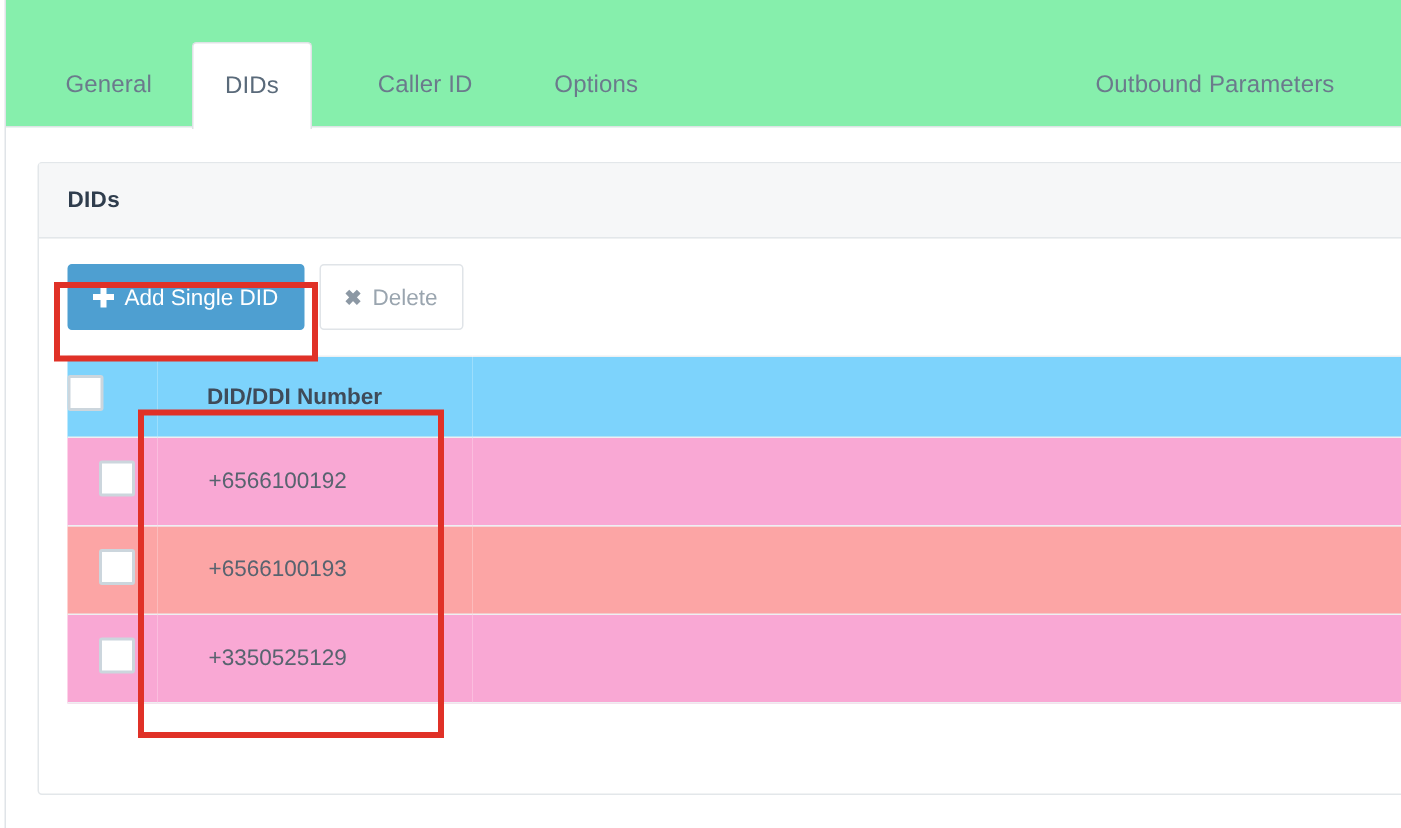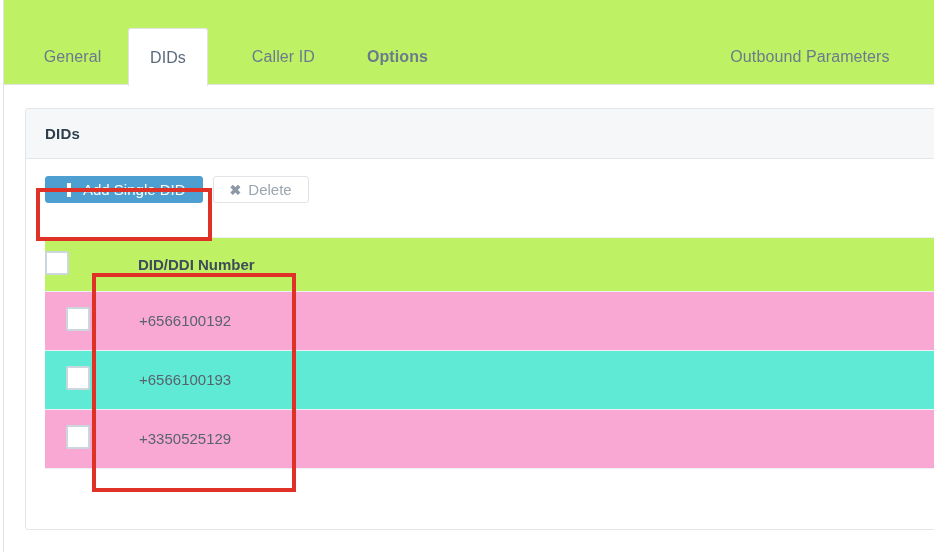--- a/index.html
+++ b/index.html
@@ -24,21 +24,21 @@
     left: 3px; top: 0px;
     width: 1px; height: 552px;
     background: #e0e4e8;
   }
 
   
   .tabstrip {
     position: absolute;
     left: 4px; top: 0px;
     width: 930px; height: 85px;
-    background: #bef264;
+    background: #86efac;
     border-bottom: 1px solid #dfe3e6;
   }
   .tab {
     position: absolute;
     top: 28px;
     height: 57px;
     display: flex;
     align-items: center;
     justify-content: center;
     font-size: 16px;
@@ -101,21 +101,21 @@
   .btn-row {
     display: flex;
     align-items: flex-start;
     gap: 10px;
     height: 41px;
   }
   .btn {
     display: inline-flex;
     align-items: center;
     gap: 7px;
-    height: 27px;
+    height: 44px;
     padding: 0 16px;
     font-size: 15px;
     border-radius: 3px;
     cursor: pointer;
     white-space: nowrap;
   }
   .btn-primary {
     background: #4e9fd1;
     color: #ffffff;
     border: 1px solid #4e9fd1;
@@ -164,31 +164,31 @@
     font-weight: normal;
   }
   .col-check { width: 60px; }
   .col-number { width: 210px; }
 
   .did-table thead th {
     height: 54px;
     padding-left: 0;
     border-top: 1px solid #edf0f2;
     border-bottom: 1px solid #edf0f2;
-    background: #bef264;
+    background: #7dd3fc;
   }
   .th-label {
     font-size: 15px;
     font-weight: bold;
     color: #3f4b59;
     padding-left: 33px;
   }
   .did-table tbody tr { height: 59px; }
   .did-table tbody tr.odd td { background: #f9a8d4; }
-  .did-table tbody tr.even td { background: #5eead4; }
+  .did-table tbody tr.even td { background: #fca5a5; }
   .cell-number {
     font-size: 15px;
     color: #58636f;
     padding-left: 33px;
   }
   .cell-check { padding-left: 21px; }
 
   .checkbox {
     width: 24px; height: 24px;
     border: 2px solid #ccd6dd;
@@ -220,21 +220,21 @@
   <div class="tabstrip" id="tabstrip">
       <div class="tab" style="left: 25px; width: 87px;">
         <span>General</span>
       </div>
       <div class="tab active" style="left: 124px; width: 80px;">
         <span>DIDs</span>
       </div>
       <div class="tab" style="left: 218px; width: 107px; justify-content: flex-end;">
         <span>Caller ID</span>
       </div>
-      <div class="tab" style="left: 343px; width: 101px; font-weight: bold;">
+      <div class="tab" style="left: 343px; width: 101px;">
         <span>Options</span>
       </div>
       <div class="tab" style="left: 694px; width: 224px; align-items: center;">
         <span>Outbound Parameters</span>
       </div>
     </div>
 
   <div class="content-area">
 
     <div class="panel">

